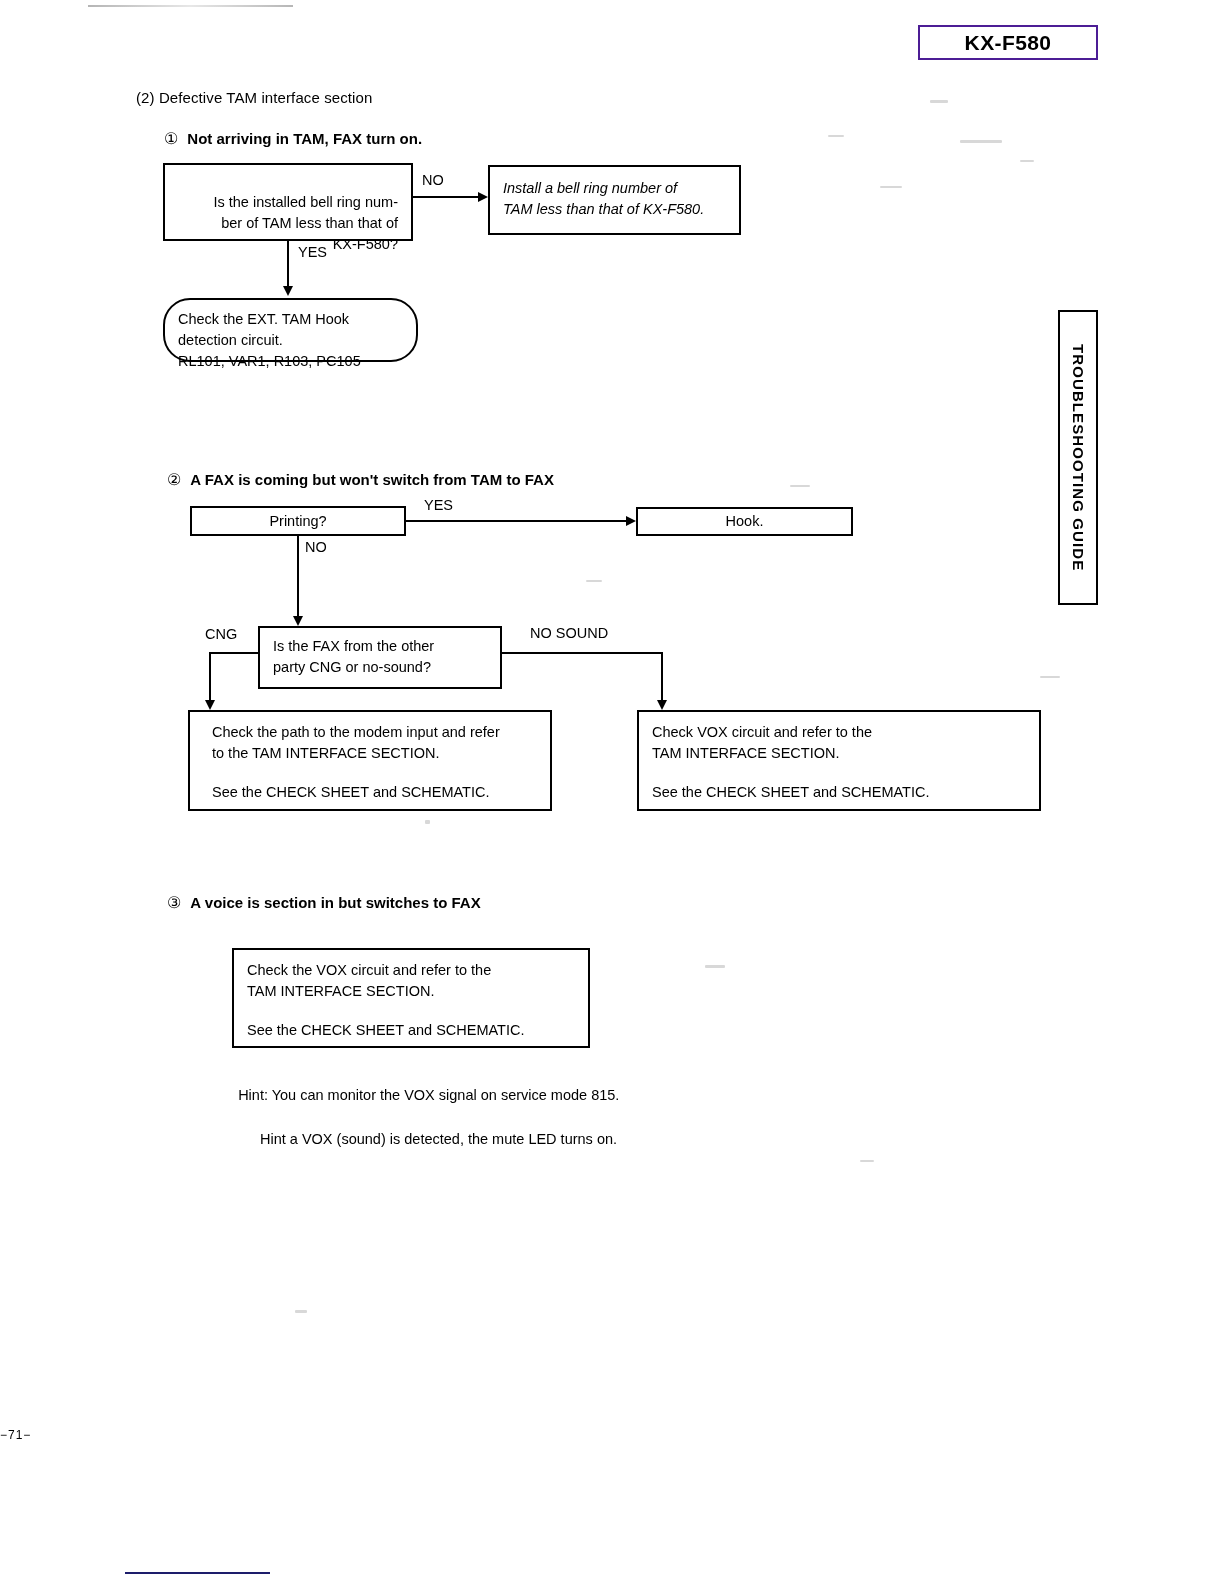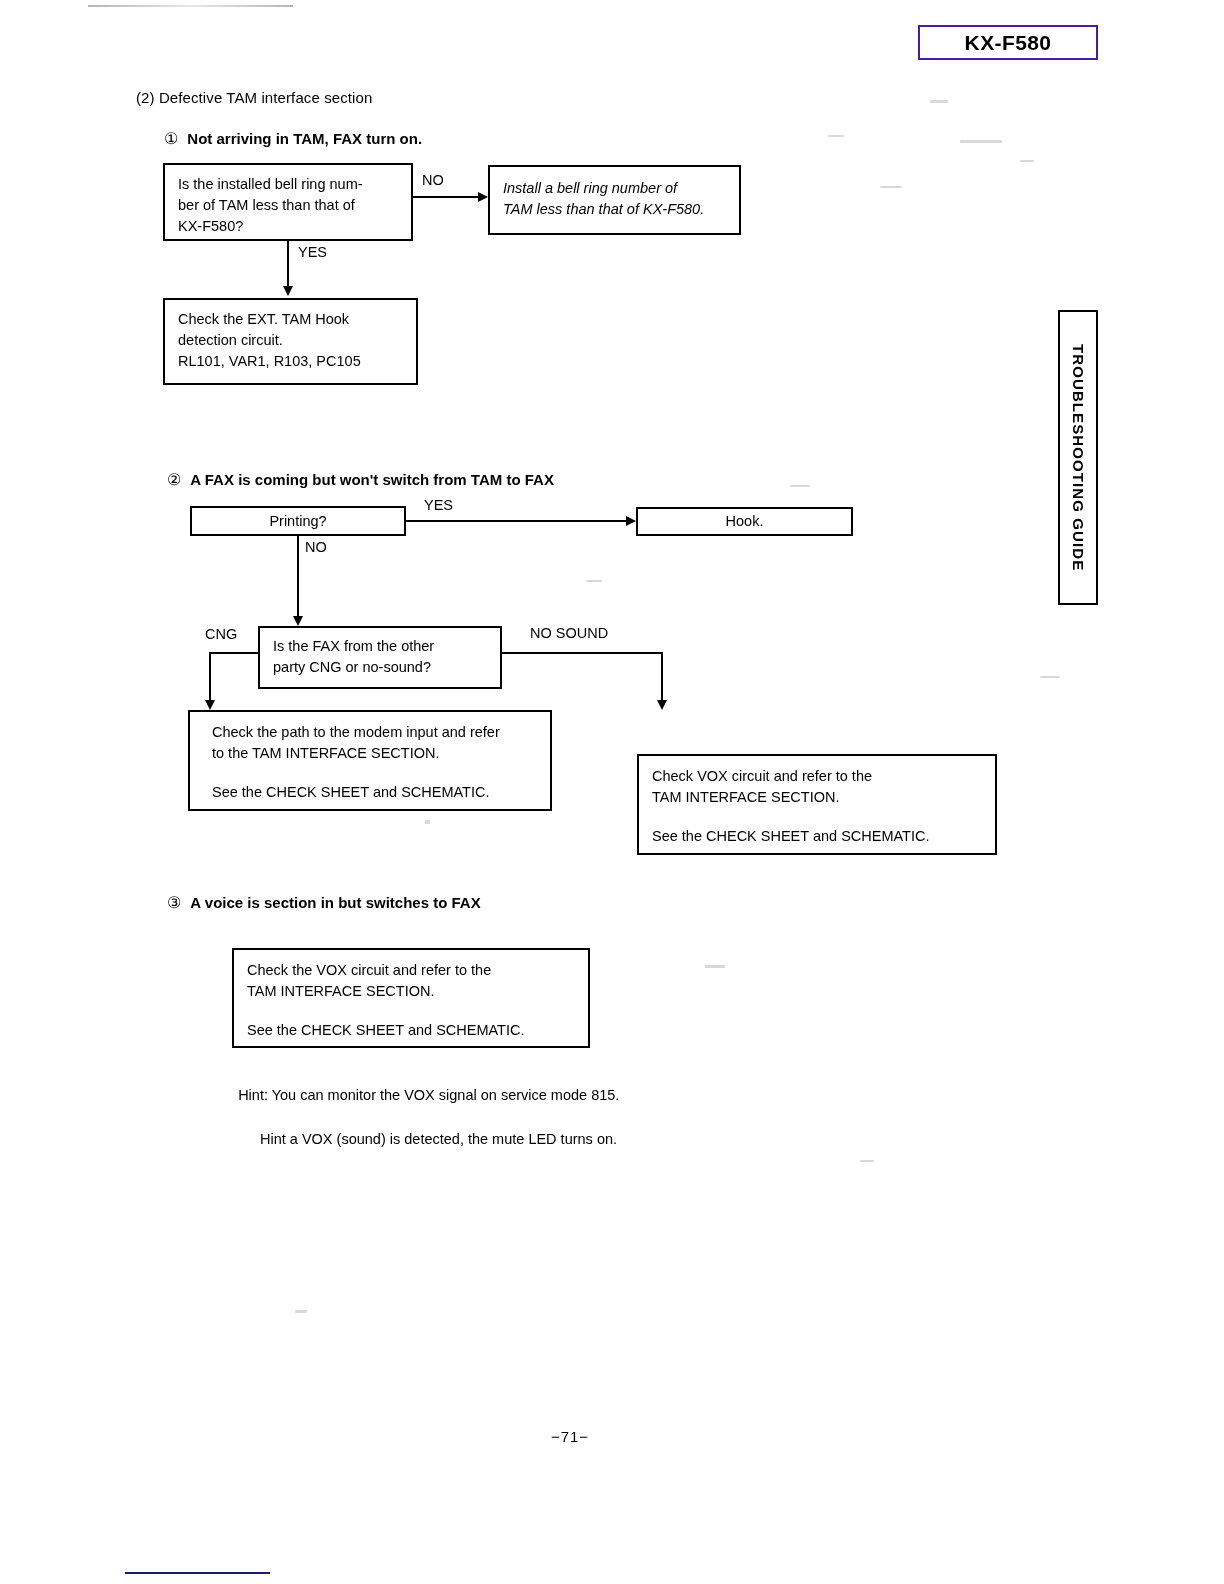--- a/index.html
+++ b/index.html
@@ -90,22 +90,22 @@
   }
 
   
   .hint{
     left:222px;top:1062px;font-size:14.5px;line-height:22px;white-space:pre;
   }
   .hint .l2{padding-left:38px;display:block;}
 
   
   .pagenum{
-    left:0;top:1428px;width:1140px;text-align:center;
-    font-size:15px;letter-spacing:1px;
+    left:0;top:1428px;width:1140px;text-align:left;
+    font-size:12px;letter-spacing:1px;
   }
 
   
   .speck{background:#d8d8d8;position:absolute;border-radius:1px;}
 </style>
 </head>
 <body>
 
 <div class="page">
 
@@ -133,39 +133,39 @@
     <span>TROUBLESHOOTING GUIDE</span>
   </div>
 
   <div class="abs sec-title">(2) Defective TAM interface section</div>
 
   <div class="abs sub-head" id="sub1">
     <span class="circ">①</span><span>Not arriving in TAM, FAX turn on.</span>
   </div>
 
   <div class="abs fbox" style="left:163px;top:163px;width:250px;height:78px;">
-    <div class="inner" style="white-space:pre-line;padding-top:9px;">Is the installed bell ring num-
+    <div class="inner" style="white-space:pre-line;padding-top:27px;text-align:right;">Is the installed bell ring num-
 ber of TAM less than that of
 KX-F580?</div>
   </div>
 
   <div class="abs ln-h" style="left:413px;top:196px;width:66px;"></div>
   <div class="abs arrow-r" style="left:478px;top:192px;"></div>
   <div class="abs lbl" style="left:422px;top:172px;">NO</div>
 
   <div class="abs fbox" style="left:488px;top:165px;width:253px;height:70px;font-style:italic;">
     <div class="inner" style="white-space:pre-line;padding-top:11px;">Install a bell ring number of
 TAM less than that of KX-F580.</div>
   </div>
 
   <div class="abs ln-v" style="left:287px;top:241px;height:47px;"></div>
   <div class="abs arrow-d" style="left:283px;top:286px;"></div>
   <div class="abs lbl" style="left:298px;top:244px;">YES</div>
 
-  <div class="abs fbox" style="left:163px;top:298px;width:255px;height:87px;">
+  <div class="abs fbox" style="left:163px;top:298px;width:255px;height:64px;border-radius:27px;">
     <div class="inner" style="white-space:pre-line;padding-top:9px;">Check the EXT. TAM Hook
 detection circuit.
 RL101, VAR1, R103, PC105</div>
   </div>
 
   <div class="abs sub-head" id="sub2">
     <span class="circ">②</span><span>A FAX is coming but won't switch from TAM to FAX</span>
   </div>
 
   <div class="abs fbox center" style="left:190px;top:506px;width:216px;height:30px;">
@@ -201,21 +201,21 @@
 
   <div class="abs fbox" style="left:188px;top:710px;width:364px;height:101px;padding-left:9px;">
     <div class="inner" style="padding-top:10px;">
       <div>Check the path to the modem input and refer</div>
       <div>to the TAM INTERFACE SECTION.</div>
       <div class="gap"></div>
       <div>See the CHECK SHEET and SCHEMATIC.</div>
     </div>
   </div>
 
-  <div class="abs fbox" style="left:637px;top:710px;width:360px;height:101px;margin-top:44px;">
+  <div class="abs fbox" style="left:637px;top:710px;width:404px;height:101px;">
     <div class="inner" style="padding-top:10px;">
       <div>Check VOX circuit and refer to the</div>
       <div>TAM INTERFACE SECTION.</div>
       <div class="gap"></div>
       <div>See the CHECK SHEET and SCHEMATIC.</div>
     </div>
   </div>
 
   <div class="abs sub-head" id="sub3">
     <span class="circ">③</span><span>A voice is section in but switches to FAX</span>

